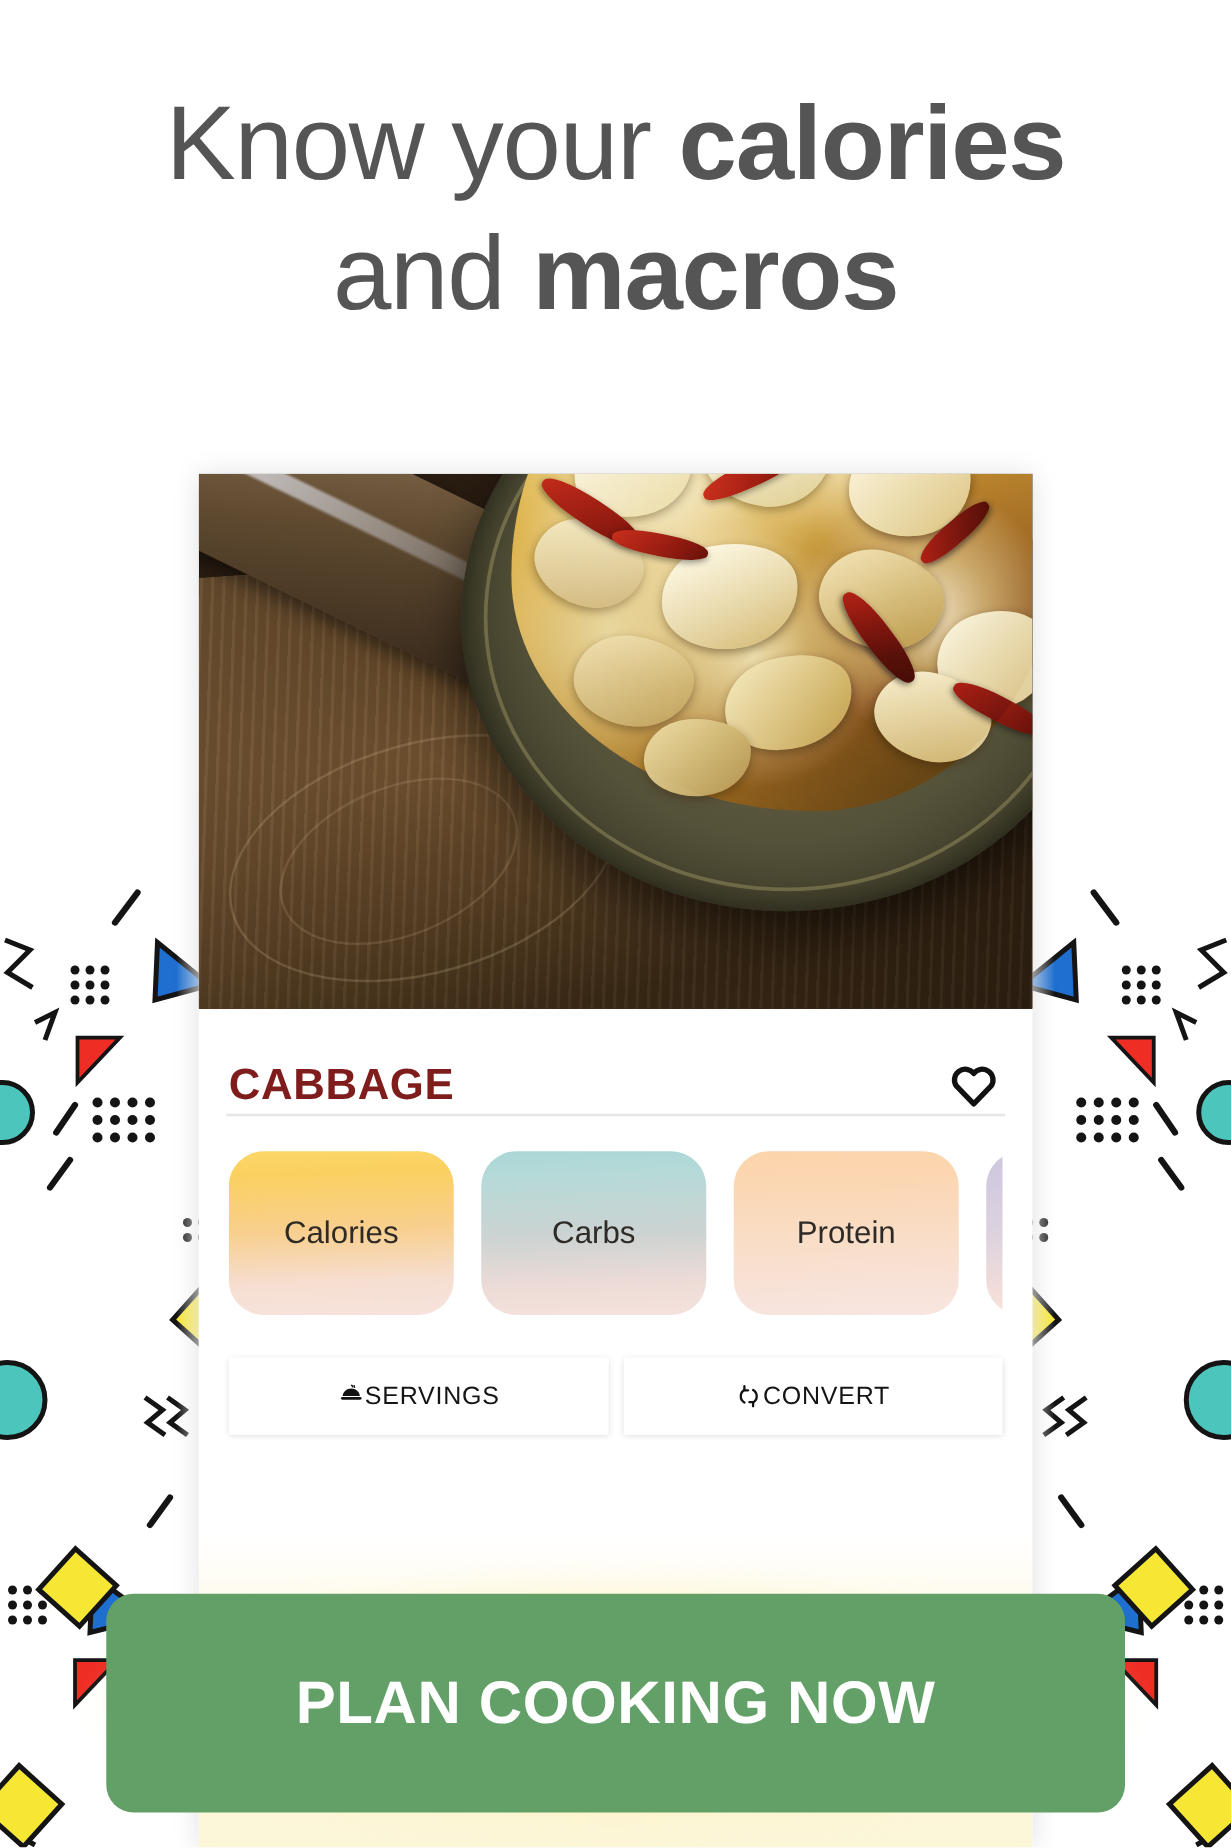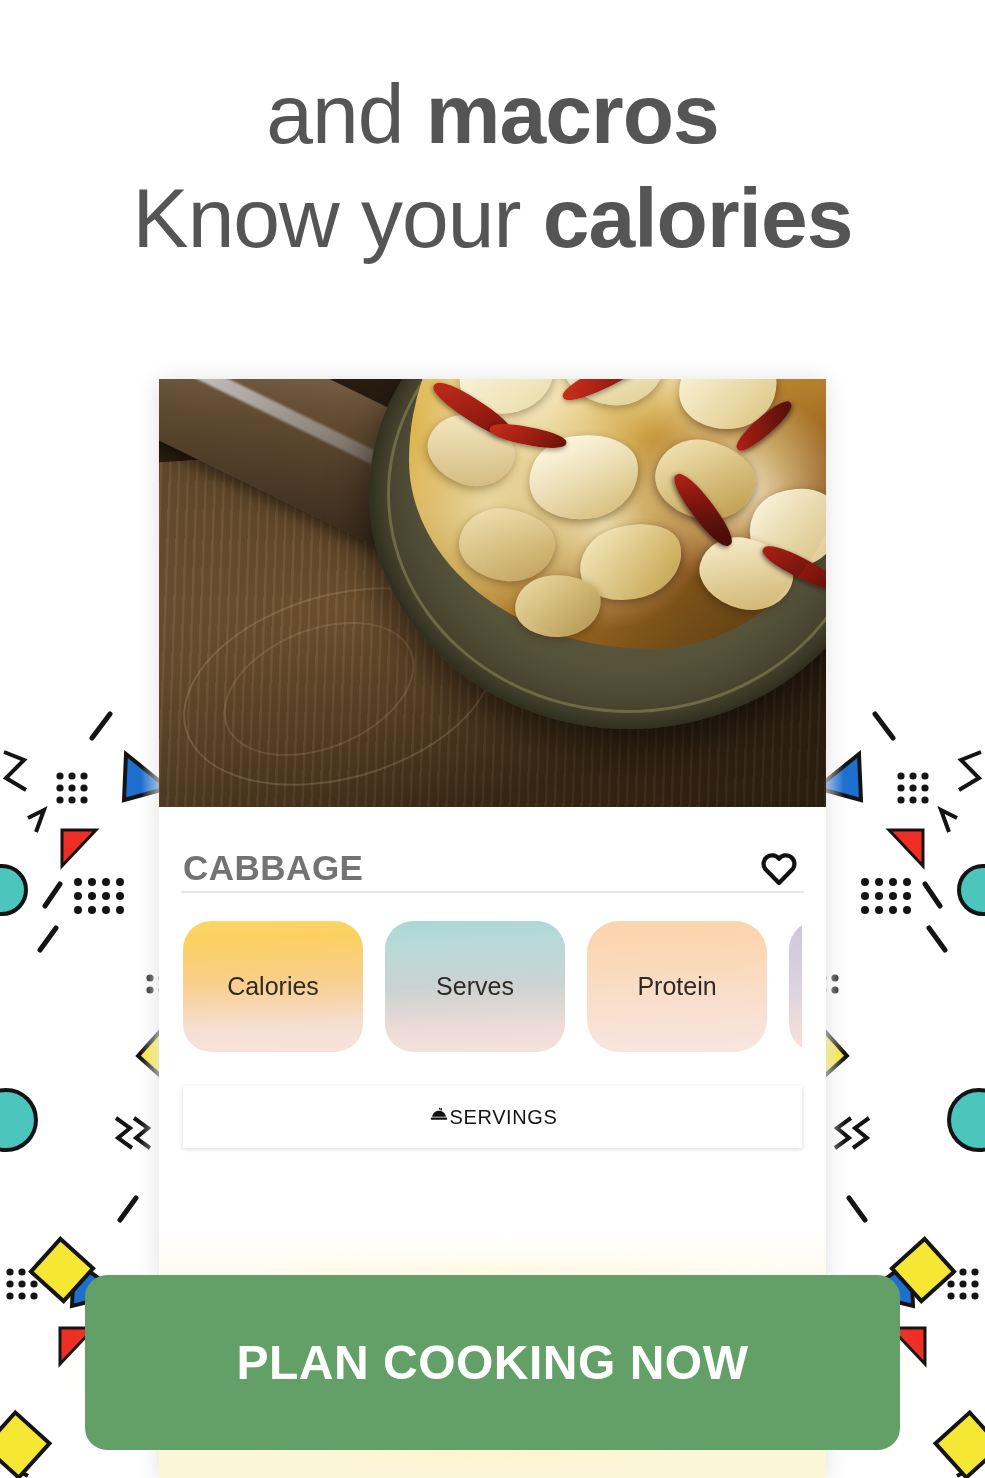--- a/index.html
+++ b/index.html
@@ -171,21 +171,21 @@
 
   .title-row {
     display: flex;
     align-items: center;
     justify-content: space-between;
     padding: 38px 0 0 0;
   }
   .recipe-title {
     font-size: 35px;
     font-weight: 700;
-    color: #737373;
+    color: #7f1d1d;
     letter-spacing: 0.5px;
   }
   .fav-button {
     width: 46px; height: 46px;
     display: flex; align-items: center; justify-content: center;
     background: none; border: none; cursor: pointer;
   }
   .fav-button svg { display: block; }
 
   .meta-row {
@@ -212,21 +212,21 @@
     height: 131px;
     border-radius: 28px;
     display: flex;
     align-items: center;
     justify-content: center;
     font-size: 25px;
     color: #2e2a26;
   }
   .chip-calories { background: linear-gradient(178deg, #fbd769 0%, #fbd060 14%, #f8cf8e 48%, #f6ded0 78%, #f7e3dd 100%); }
   .chip-carbs    { background: linear-gradient(178deg, #a9d7d6 0%, #b6dad8 16%, #cbd3d2 50%, #eddbd7 80%, #f5e2dd 100%); }
-  .chip-protein  { background: linear-gradient(178deg, #fbd4ab 0%, #fbd6b1 18%, #f9ddc6 52%, #f8e2d8 82%, #f8e6e0 100%); border-radius: 32px; }
+  .chip-protein  { background: linear-gradient(178deg, #fbd4ab 0%, #fbd6b1 18%, #f9ddc6 52%, #f8e2d8 82%, #f8e6e0 100%); }
   .chip-fat      { background: linear-gradient(178deg, #cfc7dd 0%, #d2cadf 18%, #ded4de 52%, #f2ddda 82%, #f9e4dd 100%); }
 
   
   .actions-row {
     display: flex;
     gap: 12px;
     padding: 8px 0 0 0;
   }
   .action-btn {
     flex: 1 1 0;
@@ -480,24 +480,24 @@
       </g>
       <g>
         <rect x="-6" y="722" width="46" height="46" fill="#f7e735" stroke="#141414" stroke-width="4" transform="rotate(42 17 745)"></rect>
       </g>
     </g>
   </svg>
 </div>
 
 <h1 class="headline">
   <span class="line">
-    <span>and </span><b>macros</b>
+    <span>Know your </span><b>calories</b>
   </span>
   <span class="line">
-    <span>Know your </span><b>calories</b>
+    <span>and </span><b>macros</b>
   </span>
 </h1>
 
 <div class="recipe-card">
 
   <div class="hero-photo">
     <div class="layer cloth"></div>
     <div class="layer board"></div>
     <div class="layer board-grain"></div>
     <div class="layer board-carve"></div>
@@ -544,21 +544,21 @@
     </div>
 
 
     <div class="divider"></div>
 
     <div class="macro-scroller">
       <div class="macro-chip chip-calories">
         <span>Calories</span>
       </div>
       <div class="macro-chip chip-carbs">
-        <span>Serves</span>
+        <span>Carbs</span>
       </div>
       <div class="macro-chip chip-protein">
         <span>Protein</span>
       </div>
       <div class="macro-chip chip-fat">
         
       </div>
     </div>
 
     <div class="actions-row">
@@ -567,20 +567,31 @@
           <svg width="22" height="22" viewBox="0 0 24 24" fill="#111111">
             <path d="M12 5.2c-4 0-7.2 2.9-7.5 6.6h15C19.2 8.1 16 5.2 12 5.2Z"></path>
             <rect x="3" y="12.6" width="18" height="2.4" rx="1.2"></rect>
             <path d="M12.6 1.6l1.5 2.2-1 .7-1.5-2.2z"></path>
             <path d="M15 2.2l.5 2.4-1.2.25-.5-2.4z"></path>
           </svg>
         </span>
         <span>SERVINGS</span>
       </button>
 
+      <button class="action-btn">
+        <span>
+          <svg width="22" height="22" viewBox="0 0 24 24" fill="none" stroke="#111111" stroke-width="2" stroke-linecap="round">
+            <path d="M8.2 6.6A6.2 6.2 0 0 0 8.2 17.4"></path>
+            <path d="M15.8 17.4A6.2 6.2 0 0 0 15.8 6.6"></path>
+            <path d="M8.2 3.2v3.6h3.2" stroke-linejoin="round"></path>
+            <path d="M15.8 20.8v-3.6h-3.2" stroke-linejoin="round"></path>
+          </svg>
+        </span>
+        <span>CONVERT</span>
+      </button>
 
     </div>
 
   </div>
 
   <div class="card-warm-wash"></div>
 </div>
 
 <div class="cta-glow"></div>
 <button class="cta-button">PLAN COOKING NOW</button>

